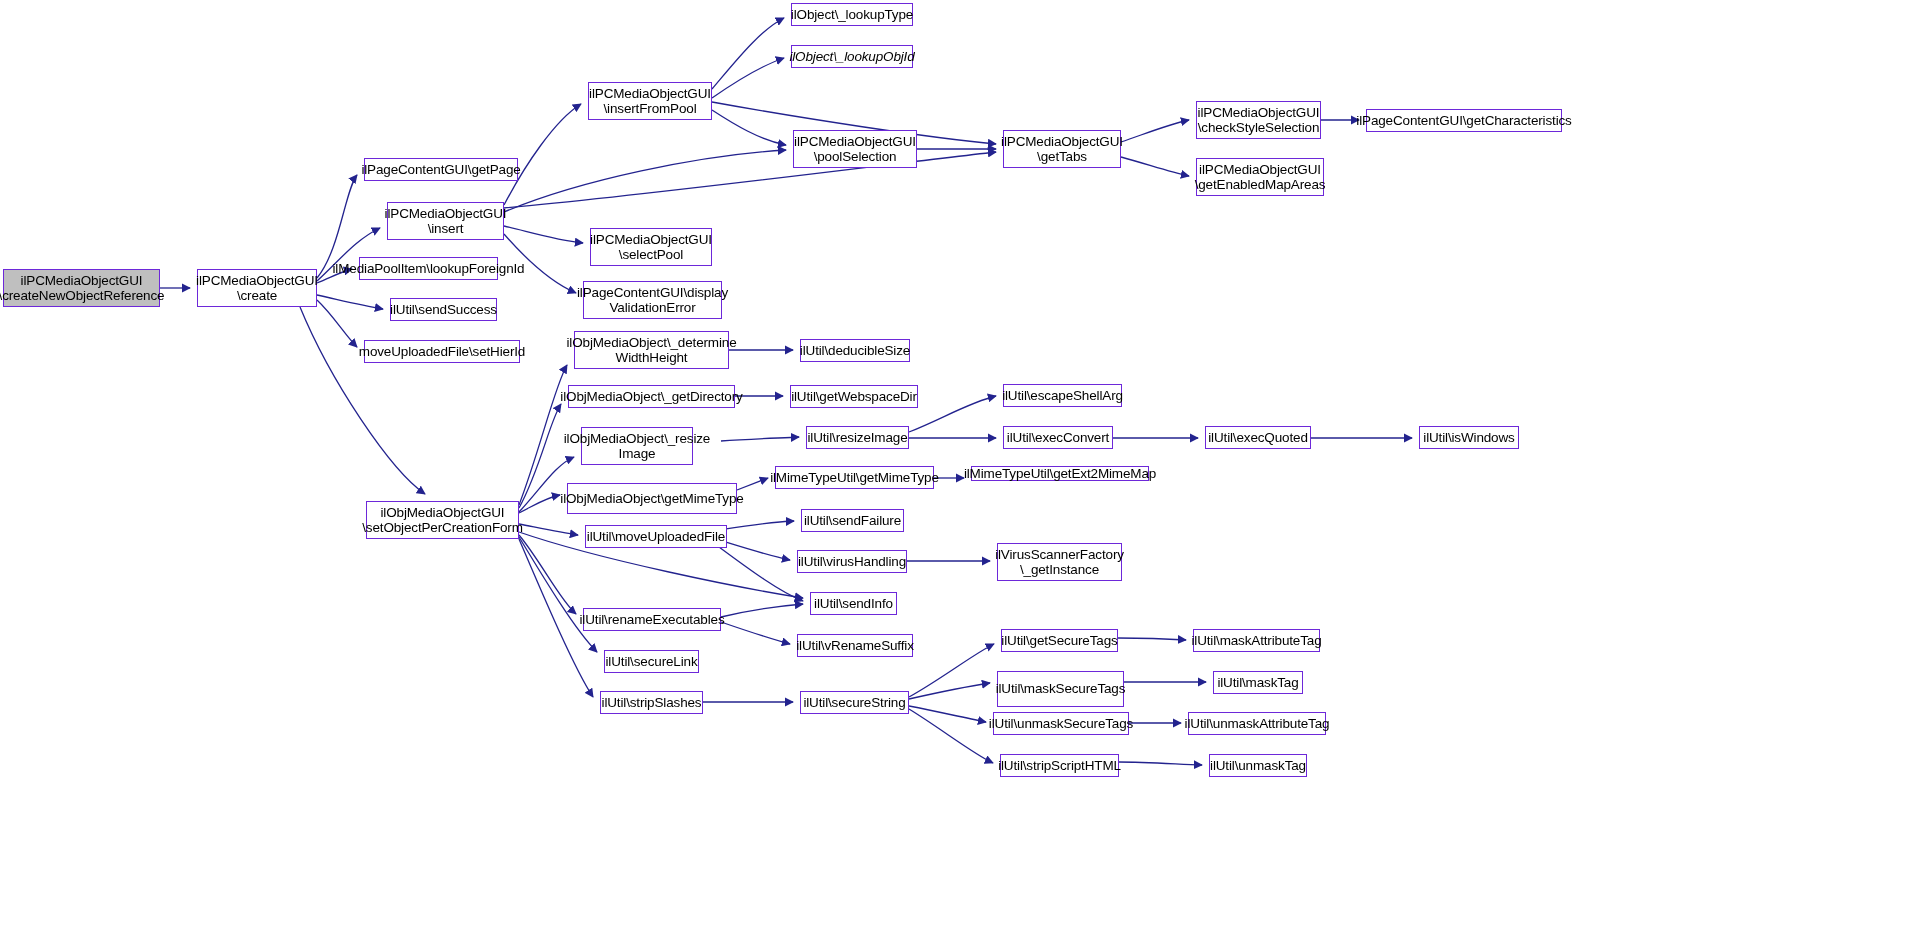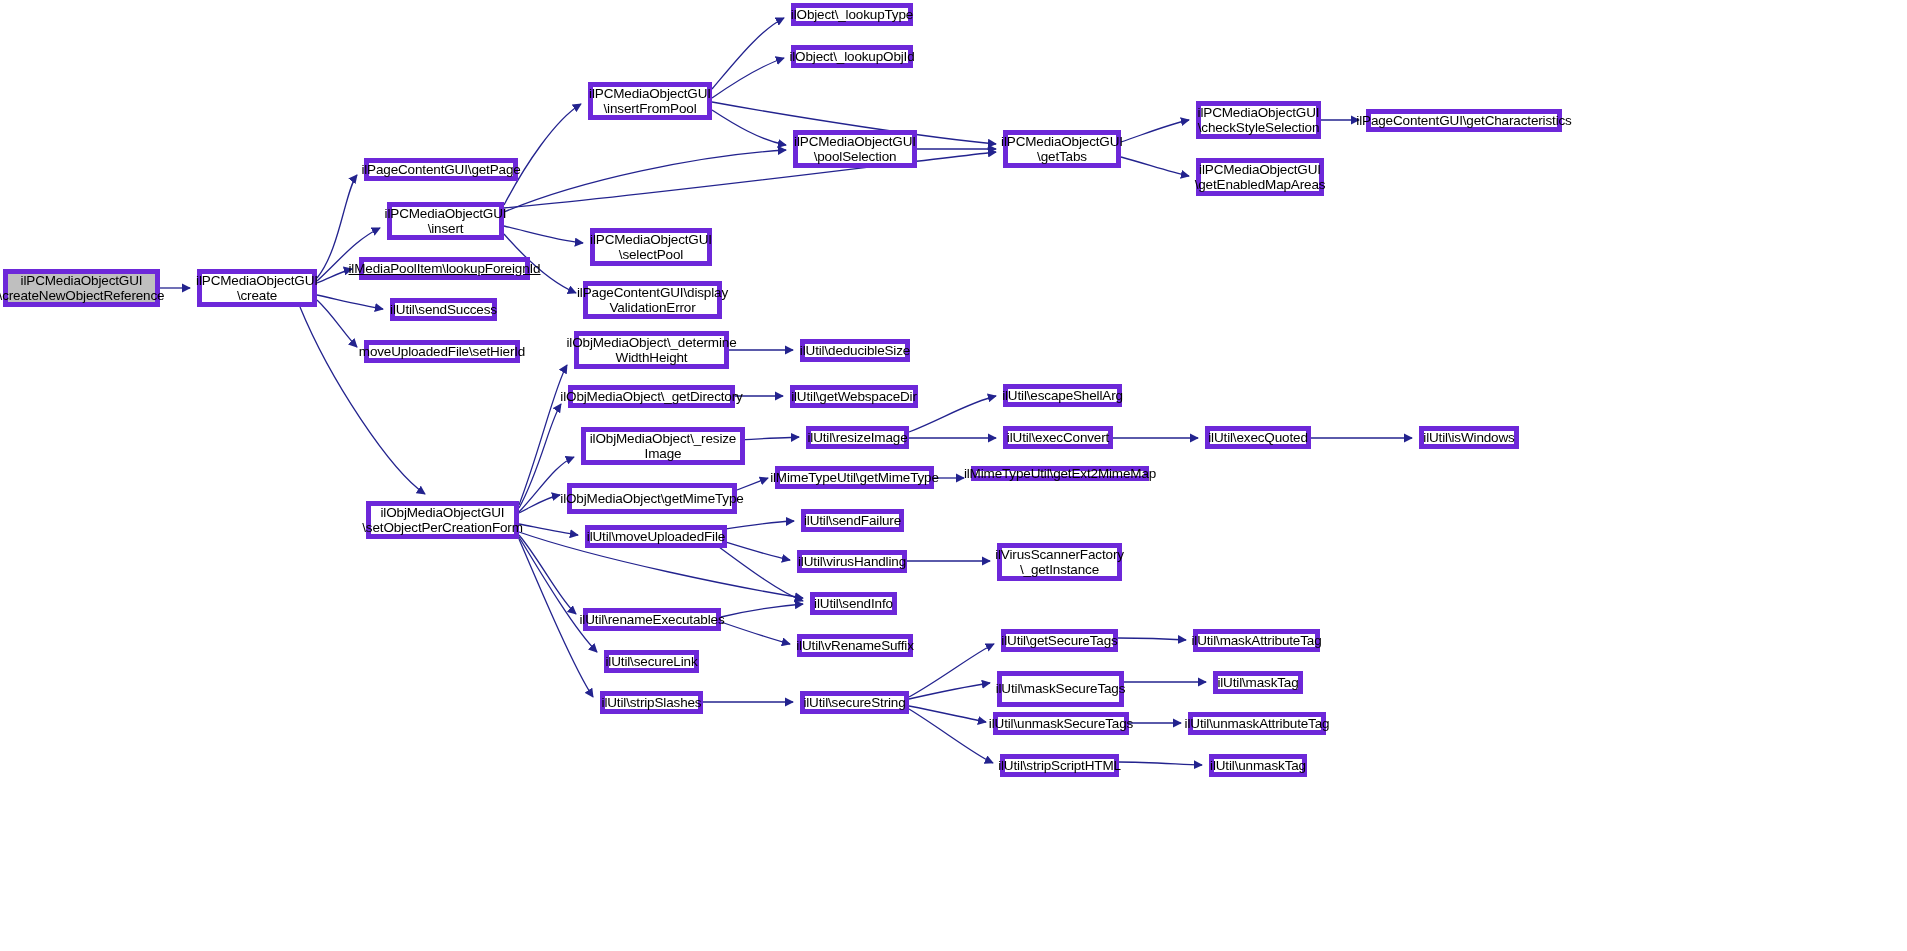--- a/index.html
+++ b/index.html
@@ -19,21 +19,21 @@
     position: absolute;
     left: 0;
     top: 0;
     width: 1907px;
     height: 951px;
     pointer-events: none;
   }
   .node {
     position: absolute;
     box-sizing: border-box;
-    border: 5px solid #6d28d9;
+    border: 1px solid #6d28d9;
     background: #ffffff;
     color: #000000;
     font-size: 13.5px;
     line-height: 15.5px;
     display: flex;
     align-items: center;
     justify-content: center;
     text-align: center;
     white-space: pre-line;
     letter-spacing: -0.15px;
@@ -110,48 +110,48 @@
       </g>
   </svg>
   <div id="node-layer">
       <div class="node root" style="left: 3px; top: 269px; width: 157px; height: 38px;">ilPCMediaObjectGUI
 \createNewObjectReference</div>
       <div class="node" style="left: 197px; top: 269px; width: 120px; height: 38px;">ilPCMediaObjectGUI
 \create</div>
       <div class="node" style="left: 364px; top: 158px; width: 154px; height: 23px;">ilPageContentGUI\getPage</div>
       <div class="node" style="left: 387px; top: 202px; width: 117px; height: 38px;">ilPCMediaObjectGUI
 \insert</div>
-      <div class="node" style="left: 359px; top: 257px; width: 171px; height: 23px; text-decoration: underline;">ilMediaPoolItem\lookupForeignId</div>
+      <div class="node" style="left: 359px; top: 257px; width: 139px; height: 23px;">ilMediaPoolItem\lookupForeignId</div>
       <div class="node" style="left: 390px; top: 298px; width: 107px; height: 23px;">ilUtil\sendSuccess</div>
       <div class="node" style="left: 364px; top: 340px; width: 156px; height: 23px;">moveUploadedFile\setHierId</div>
       <div class="node" style="left: 366px; top: 501px; width: 153px; height: 38px;">ilObjMediaObjectGUI
 \setObjectPerCreationForm</div>
       <div class="node" style="left: 588px; top: 82px; width: 124px; height: 38px;">ilPCMediaObjectGUI
 \insertFromPool</div>
       <div class="node" style="left: 793px; top: 130px; width: 124px; height: 38px;">ilPCMediaObjectGUI
 \poolSelection</div>
       <div class="node" style="left: 590px; top: 228px; width: 122px; height: 38px;">ilPCMediaObjectGUI
 \selectPool</div>
       <div class="node" style="left: 583px; top: 281px; width: 139px; height: 38px;">ilPageContentGUI\display
 ValidationError</div>
       <div class="node" style="left: 791px; top: 3px; width: 122px; height: 23px;">ilObject\_lookupType</div>
-      <div class="node" style="left: 791px; top: 45px; width: 122px; height: 23px;">ilObject\_lookupObjId</div>
+      <div class="node" style="left: 791px; top: 45px; width: 122px; height: 23px; font-style: italic;">ilObject\_lookupObjId</div>
       <div class="node" style="left: 1003px; top: 130px; width: 118px; height: 38px;">ilPCMediaObjectGUI
 \getTabs</div>
       <div class="node" style="left: 1196px; top: 101px; width: 125px; height: 38px;">ilPCMediaObjectGUI
 \checkStyleSelection</div>
       <div class="node" style="left: 1196px; top: 158px; width: 128px; height: 38px;">ilPCMediaObjectGUI
 \getEnabledMapAreas</div>
       <div class="node" style="left: 1366px; top: 109px; width: 196px; height: 23px;">ilPageContentGUI\getCharacteristics</div>
       <div class="node" style="left: 574px; top: 331px; width: 155px; height: 38px;">ilObjMediaObject\_determine
 WidthHeight</div>
       <div class="node" style="left: 800px; top: 339px; width: 110px; height: 23px;">ilUtil\deducibleSize</div>
       <div class="node" style="left: 568px; top: 385px; width: 167px; height: 23px;">ilObjMediaObject\_getDirectory</div>
       <div class="node" style="left: 790px; top: 385px; width: 128px; height: 23px;">ilUtil\getWebspaceDir</div>
-      <div class="node" style="left: 581px; top: 427px; width: 164px; height: 38px;">ilObjMediaObject\_resize
+      <div class="node" style="left: 581px; top: 427px; width: 112px; height: 38px;">ilObjMediaObject\_resize
 Image</div>
       <div class="node" style="left: 806px; top: 426px; width: 103px; height: 23px;">ilUtil\resizeImage</div>
       <div class="node" style="left: 1003px; top: 384px; width: 119px; height: 23px;">ilUtil\escapeShellArg</div>
       <div class="node" style="left: 1003px; top: 426px; width: 110px; height: 23px;">ilUtil\execConvert</div>
       <div class="node" style="left: 1205px; top: 426px; width: 106px; height: 23px;">ilUtil\execQuoted</div>
       <div class="node" style="left: 1419px; top: 426px; width: 100px; height: 23px;">ilUtil\isWindows</div>
       <div class="node" style="left: 567px; top: 483px; width: 170px; height: 31px;">ilObjMediaObject\getMimeType</div>
       <div class="node" style="left: 775px; top: 466px; width: 159px; height: 23px;">ilMimeTypeUtil\getMimeType</div>
       <div class="node" style="left: 971px; top: 466px; width: 178px; height: 15px;">ilMimeTypeUtil\getExt2MimeMap</div>
       <div class="node" style="left: 585px; top: 525px; width: 142px; height: 23px;">ilUtil\moveUploadedFile</div>

